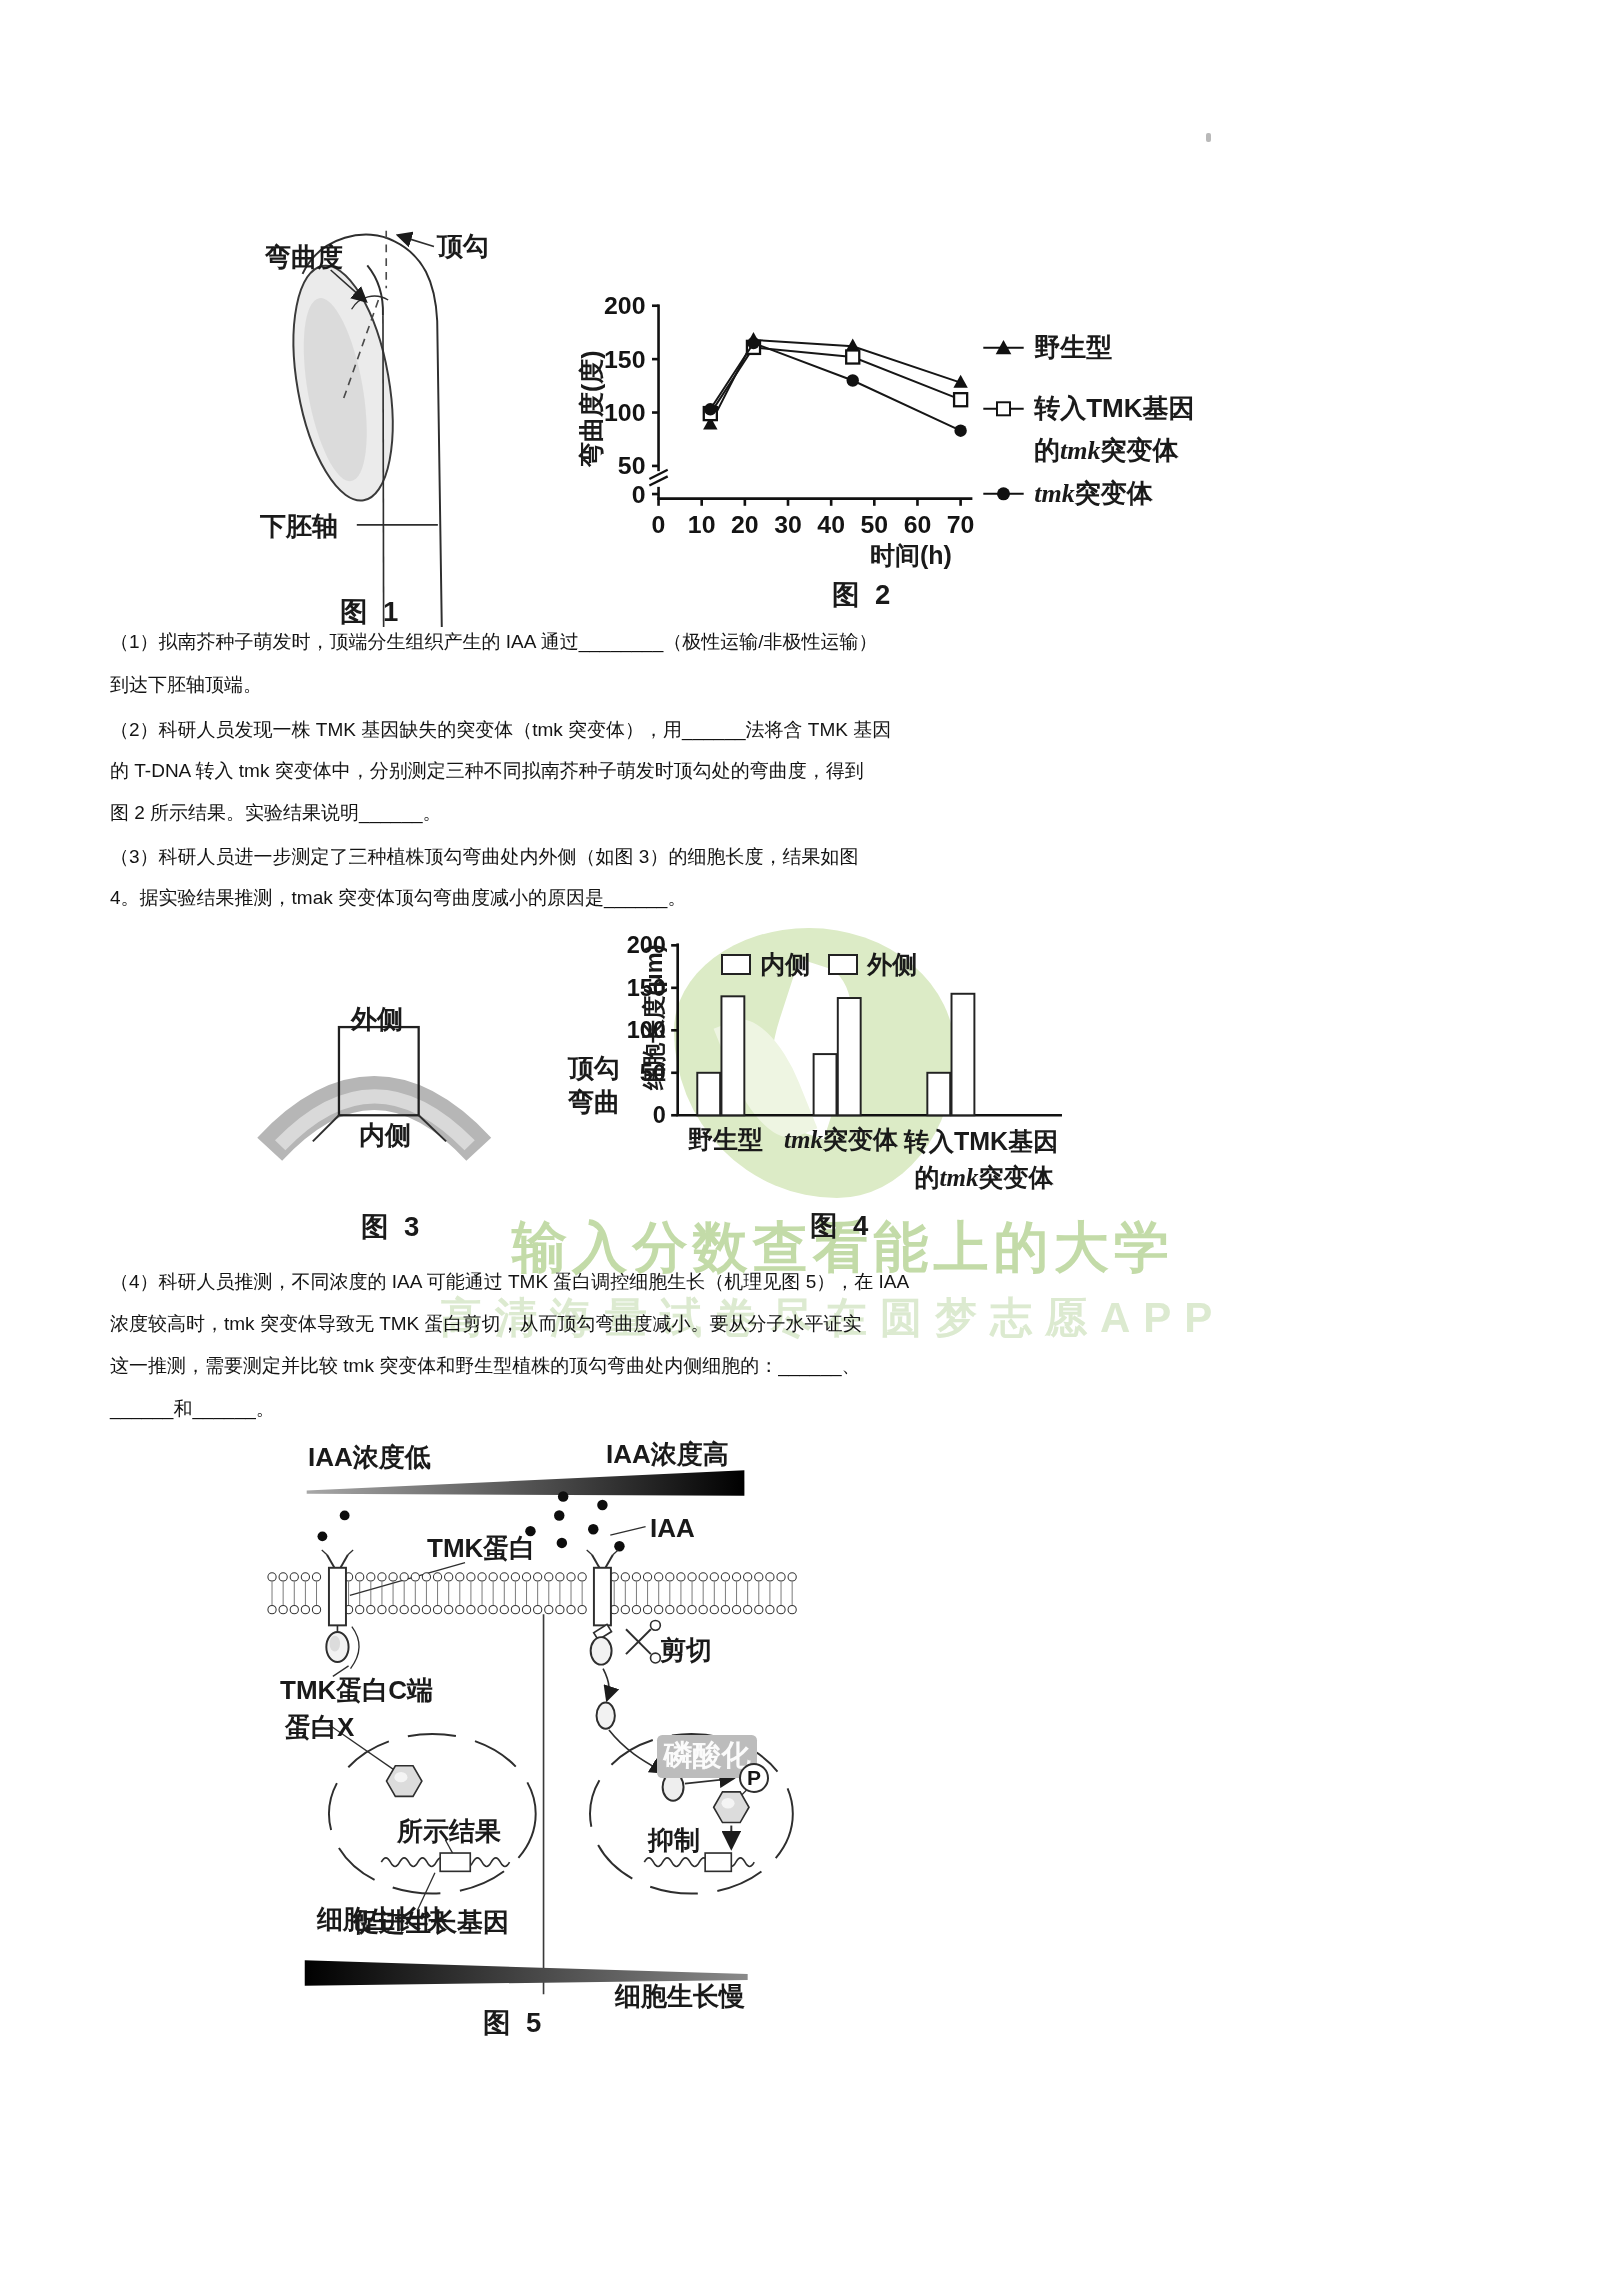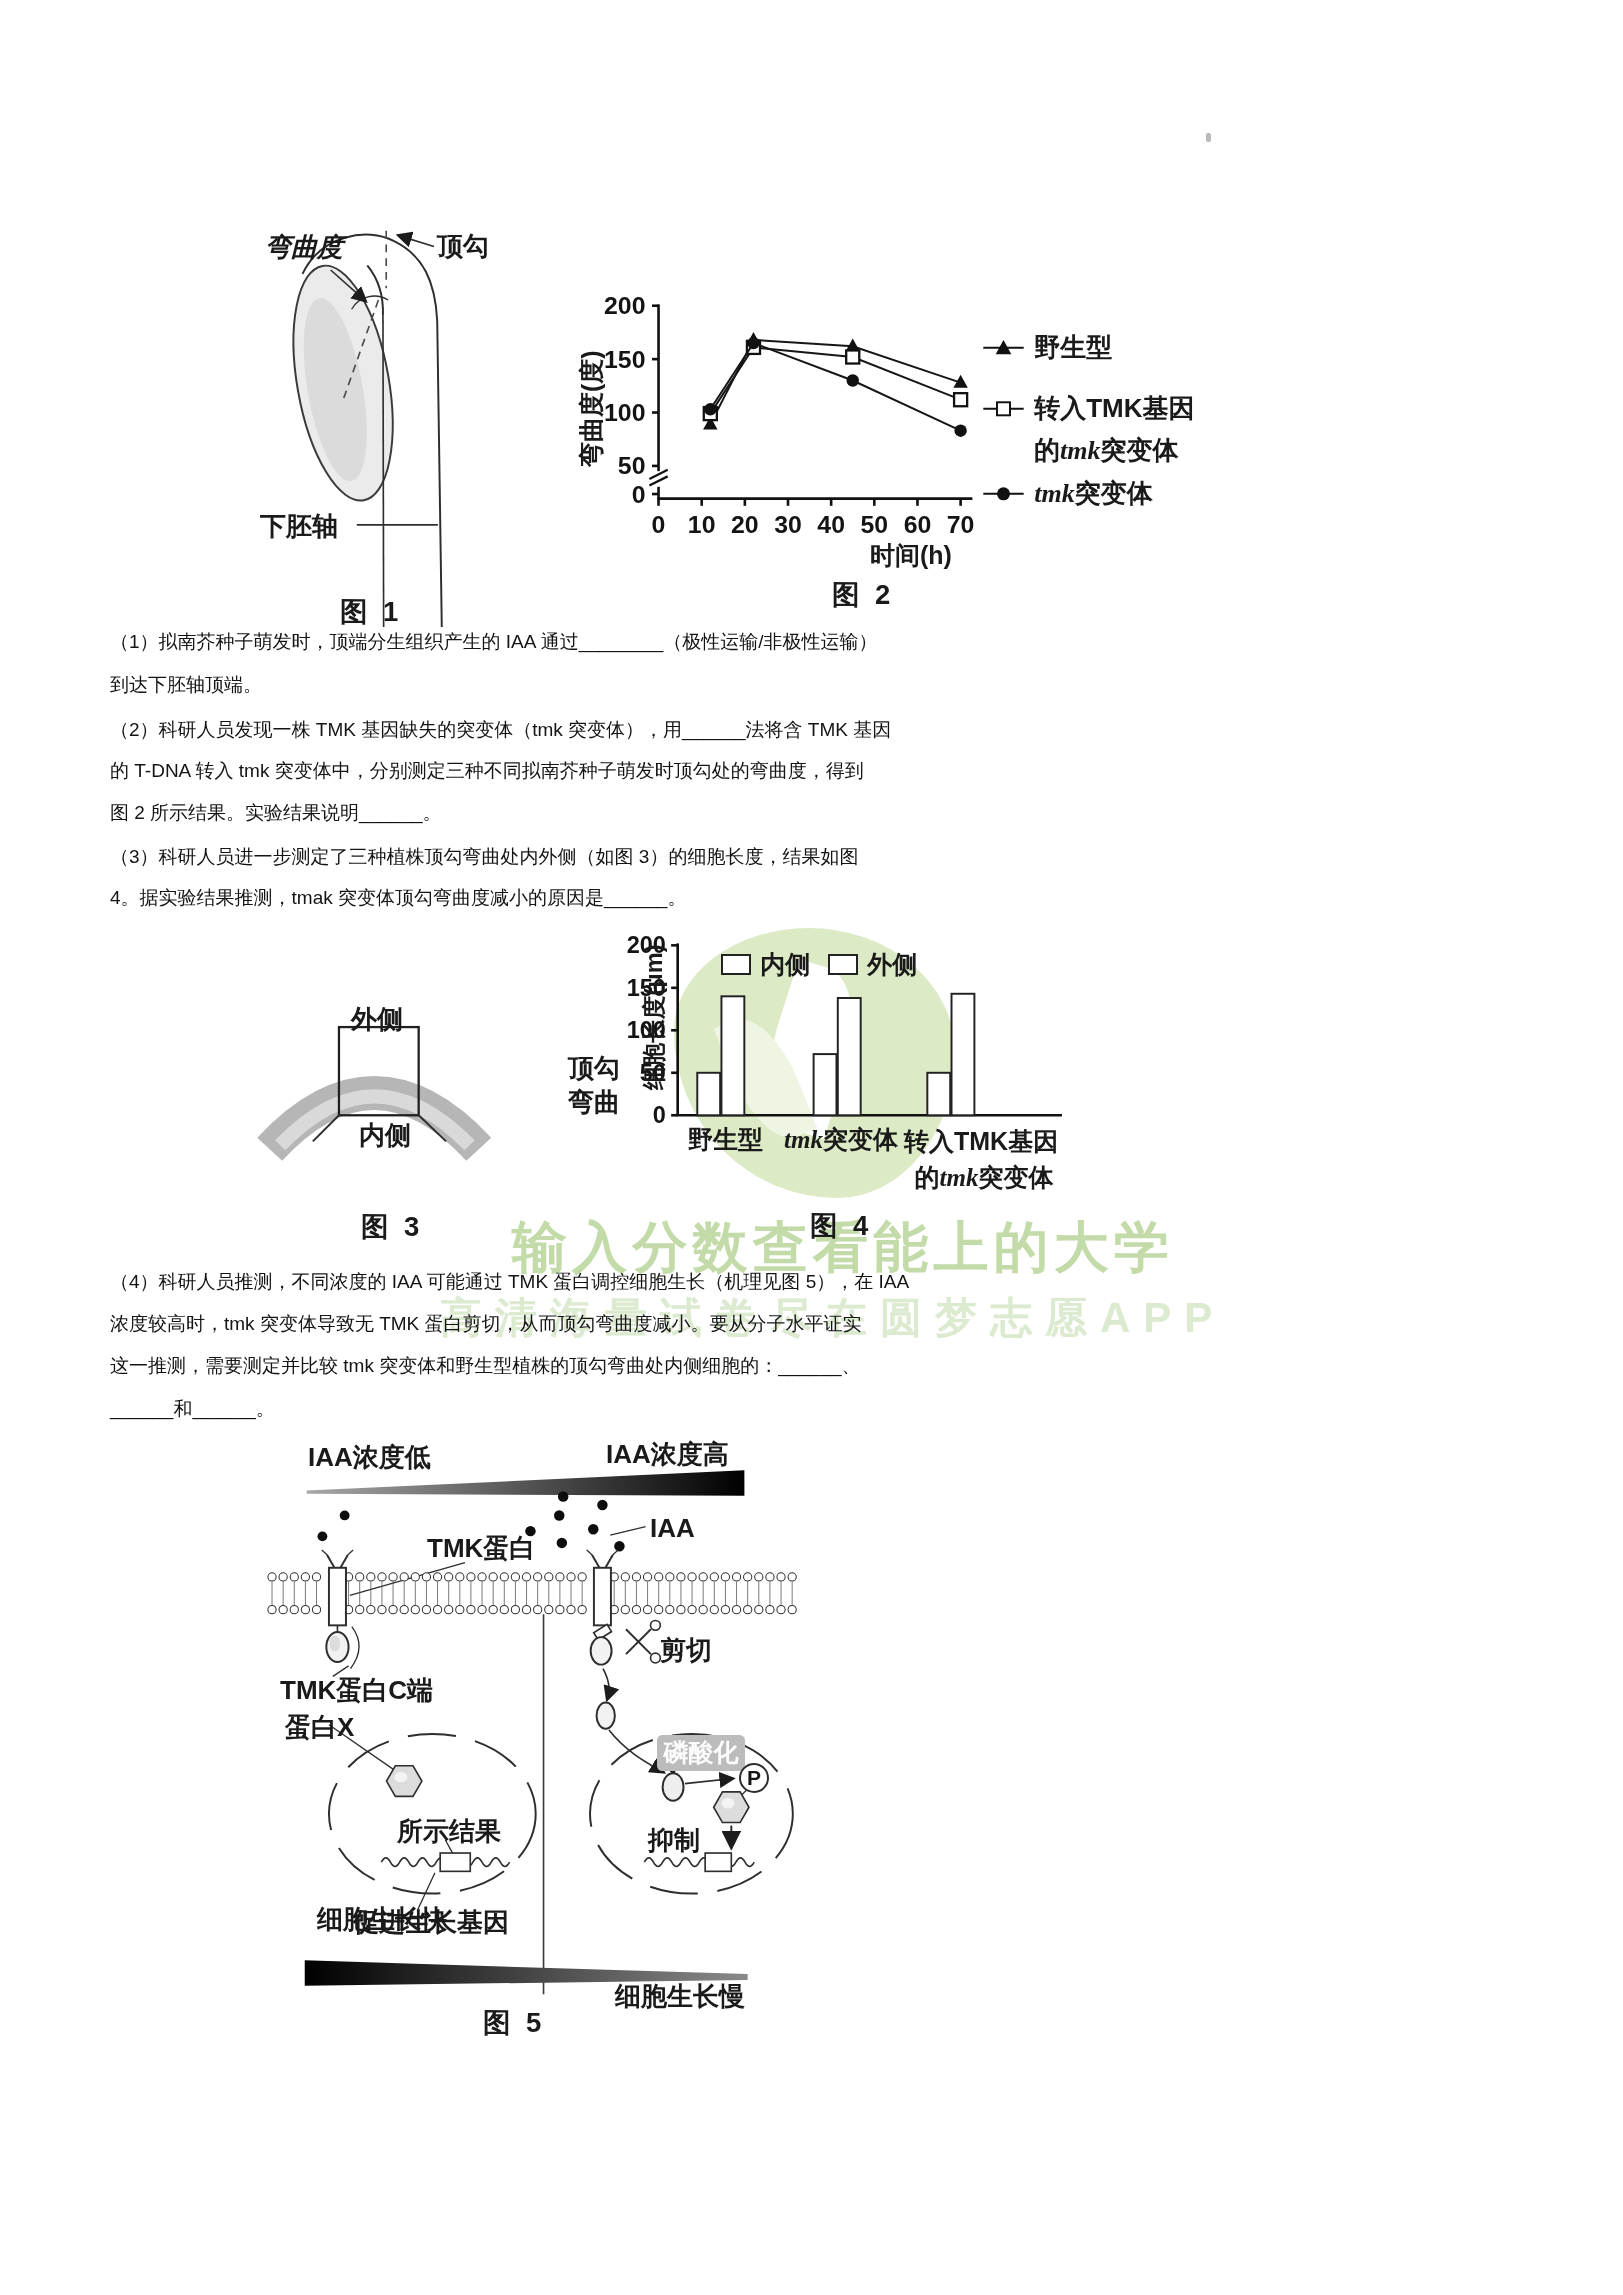--- a/index.html
+++ b/index.html
@@ -9,21 +9,21 @@
   .txt{font-size:19px;font-weight:400;line-height:1.55;white-space:nowrap;color:#141414;}
   .lbl{font-size:26px;font-weight:600;white-space:nowrap;color:#1a1a1a;}
   .sm{font-size:25px;}
   .cap{font-size:27.5px;font-weight:600;letter-spacing:3.9px;color:#1a1a1a;}
   .vlab{transform:rotate(-90deg);transform-origin:left top;}
   .it{font-style:italic;font-family:"Liberation Serif","DejaVu Serif",serif;font-weight:600;}
   .wm1{font-size:55px;font-weight:700;letter-spacing:5.2px;color:#c3dba8;white-space:nowrap;}
   .wm2{font-size:42px;font-weight:700;letter-spacing:13px;color:#dcead0;white-space:nowrap;}
   .leaf{background:#dcebc6;border-radius:48% 52% 42% 58% / 38% 46% 54% 62%;}
   .leaf .petal{position:absolute;background:#ffffff;border-radius:0 62% 0 62%;}
-  .pill{background:#bcbcbc;color:#fbfbfb;font-size:25px;font-weight:700;
+  .pill{background:#bcbcbc;color:#fbfbfb;font-size:29px;font-weight:700;
         padding:1.3px 6.5px;border-radius:5.2px;white-space:nowrap;}
   .pcircle{width:26px;height:26px;border:2px solid #2e2e2e;border-radius:50%;background:#fff;
            font-size:21px;font-weight:700;text-align:center;line-height:26px;}
   .legrow{display:flex;align-items:center;gap:9.2px;}
   .box{width:26px;height:17px;border:2px solid #222;background:#fff;}
   svg{position:absolute;overflow:visible;}
   svg text{font-family:"Liberation Sans","DejaVu Sans",sans-serif;font-weight:600;fill:#141414;}
   .ln2{stroke:#2e2e2e;stroke-width:2;fill:none;}
   .ln25{stroke:#2e2e2e;stroke-width:2.5;fill:none;}
   .ln3{stroke:#2e2e2e;stroke-width:3;fill:none;}
@@ -54,21 +54,21 @@
   <path class="ln3" d="M163,128 C190,70 262,55 303,78 C348,100 366,140 369,200 L376,668"></path>
   <path class="ln3" d="M262,115 C281,138 287,162 286,192"></path>
   <line class="ln25" x1="286" y1="192" x2="287" y2="668"></line>
   <line class="dash" x1="291" y1="62" x2="291" y2="150"></line>
   <line class="dash" x1="279" y1="168" x2="226" y2="318"></line>
   <path class="ln2" d="M238,182 A40,40 0 0 1 294,168"></path>
   <line class="ln25" x1="206" y1="122" x2="260" y2="170" marker-end="url(#ah)"></line>
   <line class="ln25" x1="364" y1="86" x2="309" y2="69" marker-end="url(#ah)"></line>
   <line class="ln25" x1="246" y1="512" x2="370" y2="512"></line>
 </svg>
-<div class="abs lbl" style="left:265px;top:230px;font-style:italic;">弯曲度</div>
+<div class="abs lbl" style="left:265px;top:240px;">弯曲度</div>
 <div class="abs lbl" style="left:437px;top:229px;">顶勾</div>
 <div class="abs lbl" style="left:260px;top:509px;">下胚轴</div>
 <div class="abs cap" style="left:340px;top:594px;">图 1</div>
 
 <svg id="fig2-plot" style="left:576px;top:275px;" width="628" height="340" viewBox="0 0 960 520">
     <line x1="126" y1="45" x2="126" y2="342" stroke="#111" stroke-width="4"></line>
     <line x1="124" y1="342" x2="606" y2="342" stroke="#111" stroke-width="4"></line>
     <line x1="116" y1="335" x2="126" y2="335" stroke="#111" stroke-width="4"></line>
     <text x="106" y="348" text-anchor="end" font-size="38">0</text>
     <line x1="116" y1="292" x2="126" y2="292" stroke="#111" stroke-width="4"></line>

